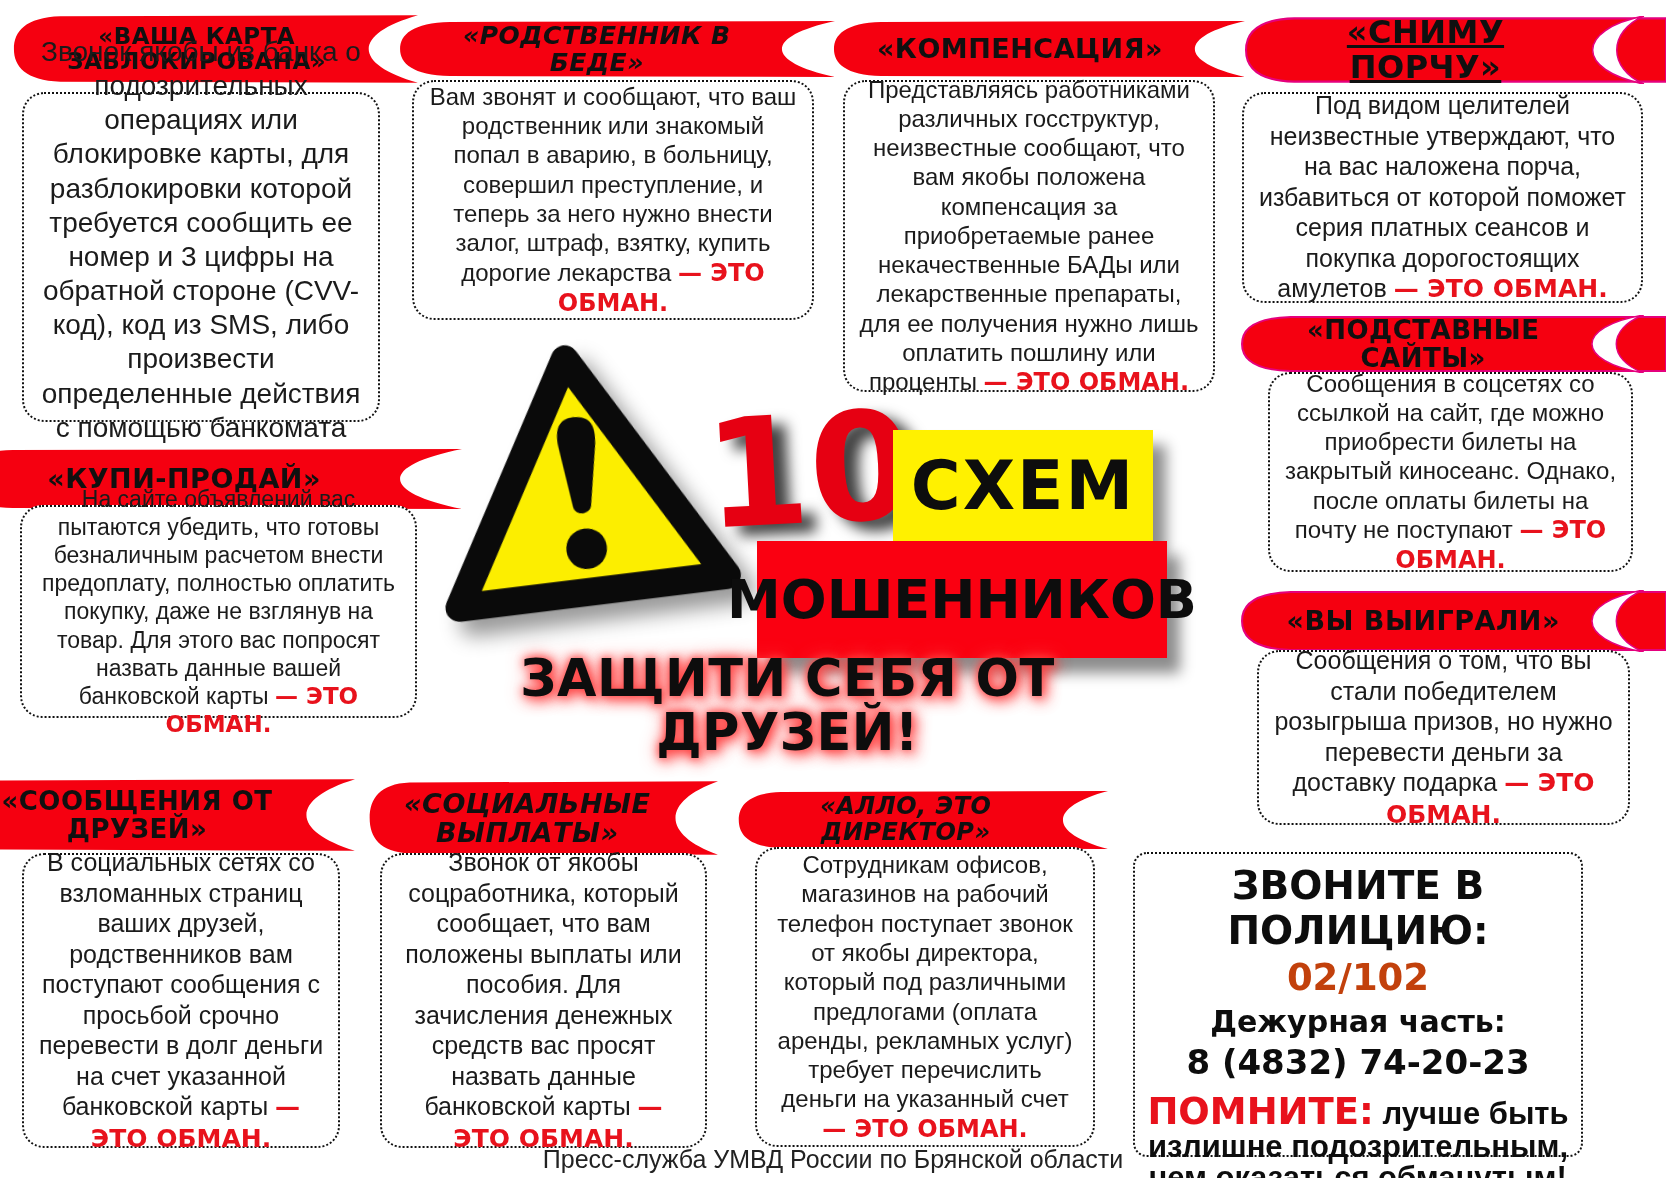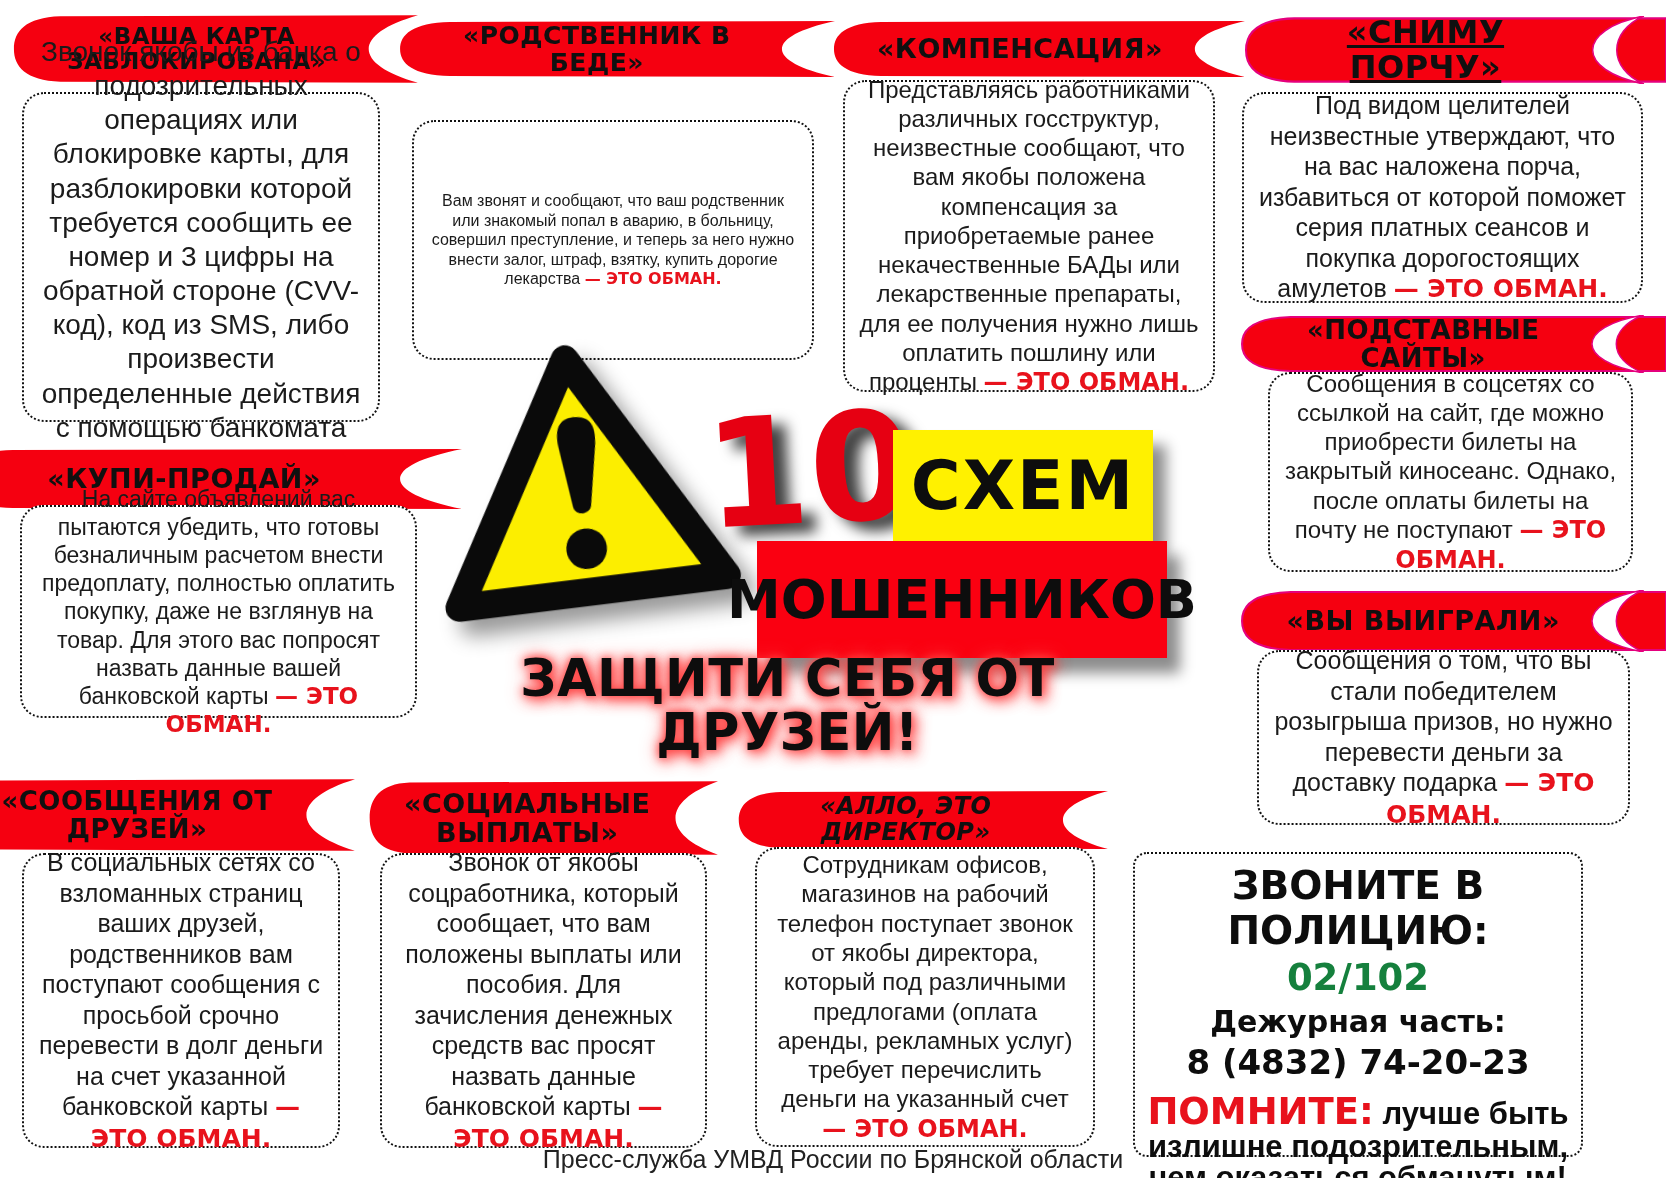--- a/index.html
+++ b/index.html
@@ -44,21 +44,21 @@
     font-size:51px;color:#0d0d0d;letter-spacing:.5px;line-height:1.05;
     text-shadow:0 0 8px rgba(255,60,60,.95),0 0 18px rgba(255,80,80,.85),4px 4px 14px rgba(255,40,40,.8);
   }
   
   .police{
     position:absolute;border:2px dotted #111;border-radius:14px;background:#fff;
     text-align:center;box-sizing:border-box;padding:10px 8px 6px;
     font-family:"DejaVu Sans", sans-serif;font-weight:700;color:#0d0d0d;
   }
   .police .p1{font-size:39px;line-height:1.15;}
-  .police .p2{font-size:37px;color:#15803d;line-height:1.3;}
+  .police .p2{font-size:37px;color:#c2410c;line-height:1.3;}
   .police .p3{font-size:30px;line-height:1.35;}
   .police .p4{font-size:34px;line-height:1.2;}
   .police .p5{font-size:31px;line-height:1.02;margin-top:10px;font-family:"Liberation Sans",sans-serif;}
   .police .p5 .rem{color:#E8121C;font-family:"DejaVu Sans",sans-serif;font-size:37px;}
   .footer{
     position:absolute;left:0;right:0;bottom:4px;text-align:center;
     font-size:25px;color:#222;font-weight:400;margin-top:24px;
   }
 </style>
 </head>
@@ -81,23 +81,23 @@
     <div class="rb-label" style="font-size:23px;">«ВАША КАРТА ЗАБЛОКИРОВАНА»</div>
   </div>
   <div class="note" style="left:22px;top:92px;width:358px;height:330px;font-size:28px;text-align:center;">
     <div><span>Звонок якобы из банка о подозрительных операциях или блокировке карты, для разблокировки которой требуется сообщить ее номер и 3 цифры на обратной стороне (CVV-код), код из SMS, либо произвести определенные действия с помощью банкомата</span> <span class="warn">— ЭТО ОБМАН.</span></div>
   </div>
 
   <div class="ribbon" style="left:398px;top:20px;width:437px;height:58px;">
     <svg viewBox="0 0 420 60" preserveAspectRatio="none">
         <use href="#rib-tail" fill="#F50010"></use>
       </svg>
-    <div class="rb-label" style="font-size:25px;">«РОДСТВЕННИК В БЕДЕ»</div>
-  </div>
-  <div class="note" style="left:412px;top:80px;width:402px;height:240px;font-size:16px;margin-top:40px;">
+    <div class="rb-label" style="font-size:25px;font-style:italic;">«РОДСТВЕННИК В БЕДЕ»</div>
+  </div>
+  <div class="note" style="left:412px;top:80px;width:402px;height:240px;font-size:24px;">
     <div><span>Вам звонят и сообщают, что ваш родственник или знакомый попал в аварию, в больницу, совершил преступление, и теперь за него нужно внести залог, штраф, взятку, купить дорогие лекарства</span> <span class="warn">— ЭТО ОБМАН.</span></div>
   </div>
 
   <div class="ribbon" style="left:832px;top:20px;width:413px;height:58px;">
     <svg viewBox="0 0 420 60" preserveAspectRatio="none">
         <use href="#rib-tail" fill="#F50010"></use>
       </svg>
     <div class="rb-label" style="font-size:27px;">«КОМПЕНСАЦИЯ»</div>
   </div>
   <div class="note" style="left:843px;top:80px;width:372px;height:312px;font-size:24px;">
@@ -150,21 +150,21 @@
   <div class="ribbon" style="left:-45px;top:778px;width:400px;height:74px;">
     <svg viewBox="0 0 420 60" preserveAspectRatio="none">
         <use href="#rib-tail" fill="#F50010"></use>
       </svg>
     <div class="rb-label" style="font-size:26px;">«СООБЩЕНИЯ ОТ ДРУЗЕЙ»</div>
   </div>
   <div class="note" style="left:22px;top:853px;width:318px;height:295px;font-size:25px;">
     <div><span>В социальных сетях со взломанных страниц ваших друзей, родственников вам поступают сообщения с просьбой срочно перевести в долг деньги на счет указанной банковской карты</span> <span class="warn">— ЭТО ОБМАН.</span></div>
   </div>
 
-  <div class="ribbon" style="left:368px;top:780px;width:350px;height:76px;">
+  <div class="ribbon" style="left:368px;top:780px;width:350px;height:76px;font-style:italic;">
     <svg viewBox="0 0 420 60" preserveAspectRatio="none">
         <use href="#rib-tail" fill="#F50010"></use>
       </svg>
     <div class="rb-label" style="font-size:27px;">«СОЦИАЛЬНЫЕ ВЫПЛАТЫ»</div>
   </div>
   <div class="note" style="left:380px;top:853px;width:327px;height:295px;font-size:25px;">
     <div><span>Звонок от якобы соцработника, который сообщает, что вам положены выплаты или пособия. Для зачисления денежных средств вас просят назвать данные банковской карты</span> <span class="warn">— ЭТО ОБМАН.</span></div>
   </div>
 
   <div class="ribbon" style="left:737px;top:790px;width:371px;height:60px;font-style:italic;">

